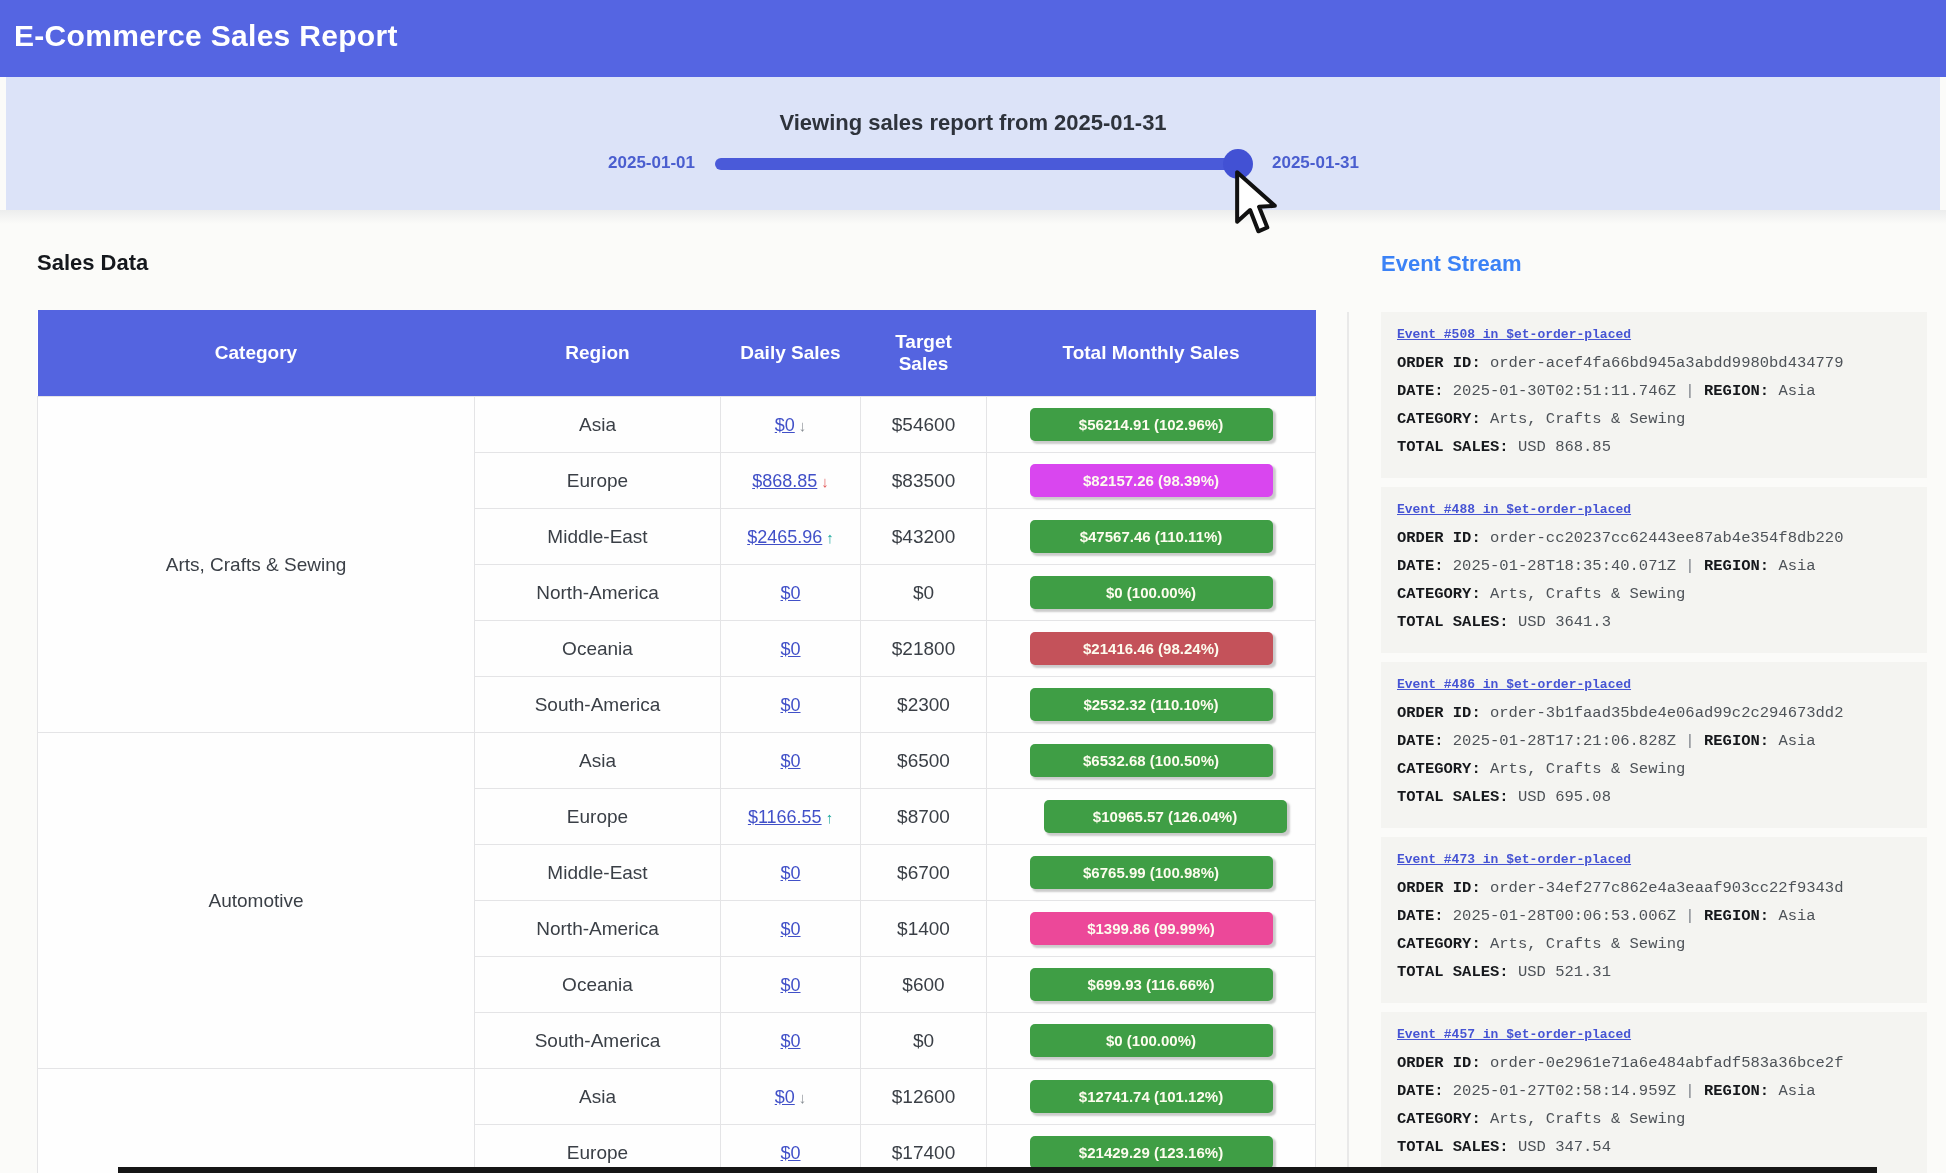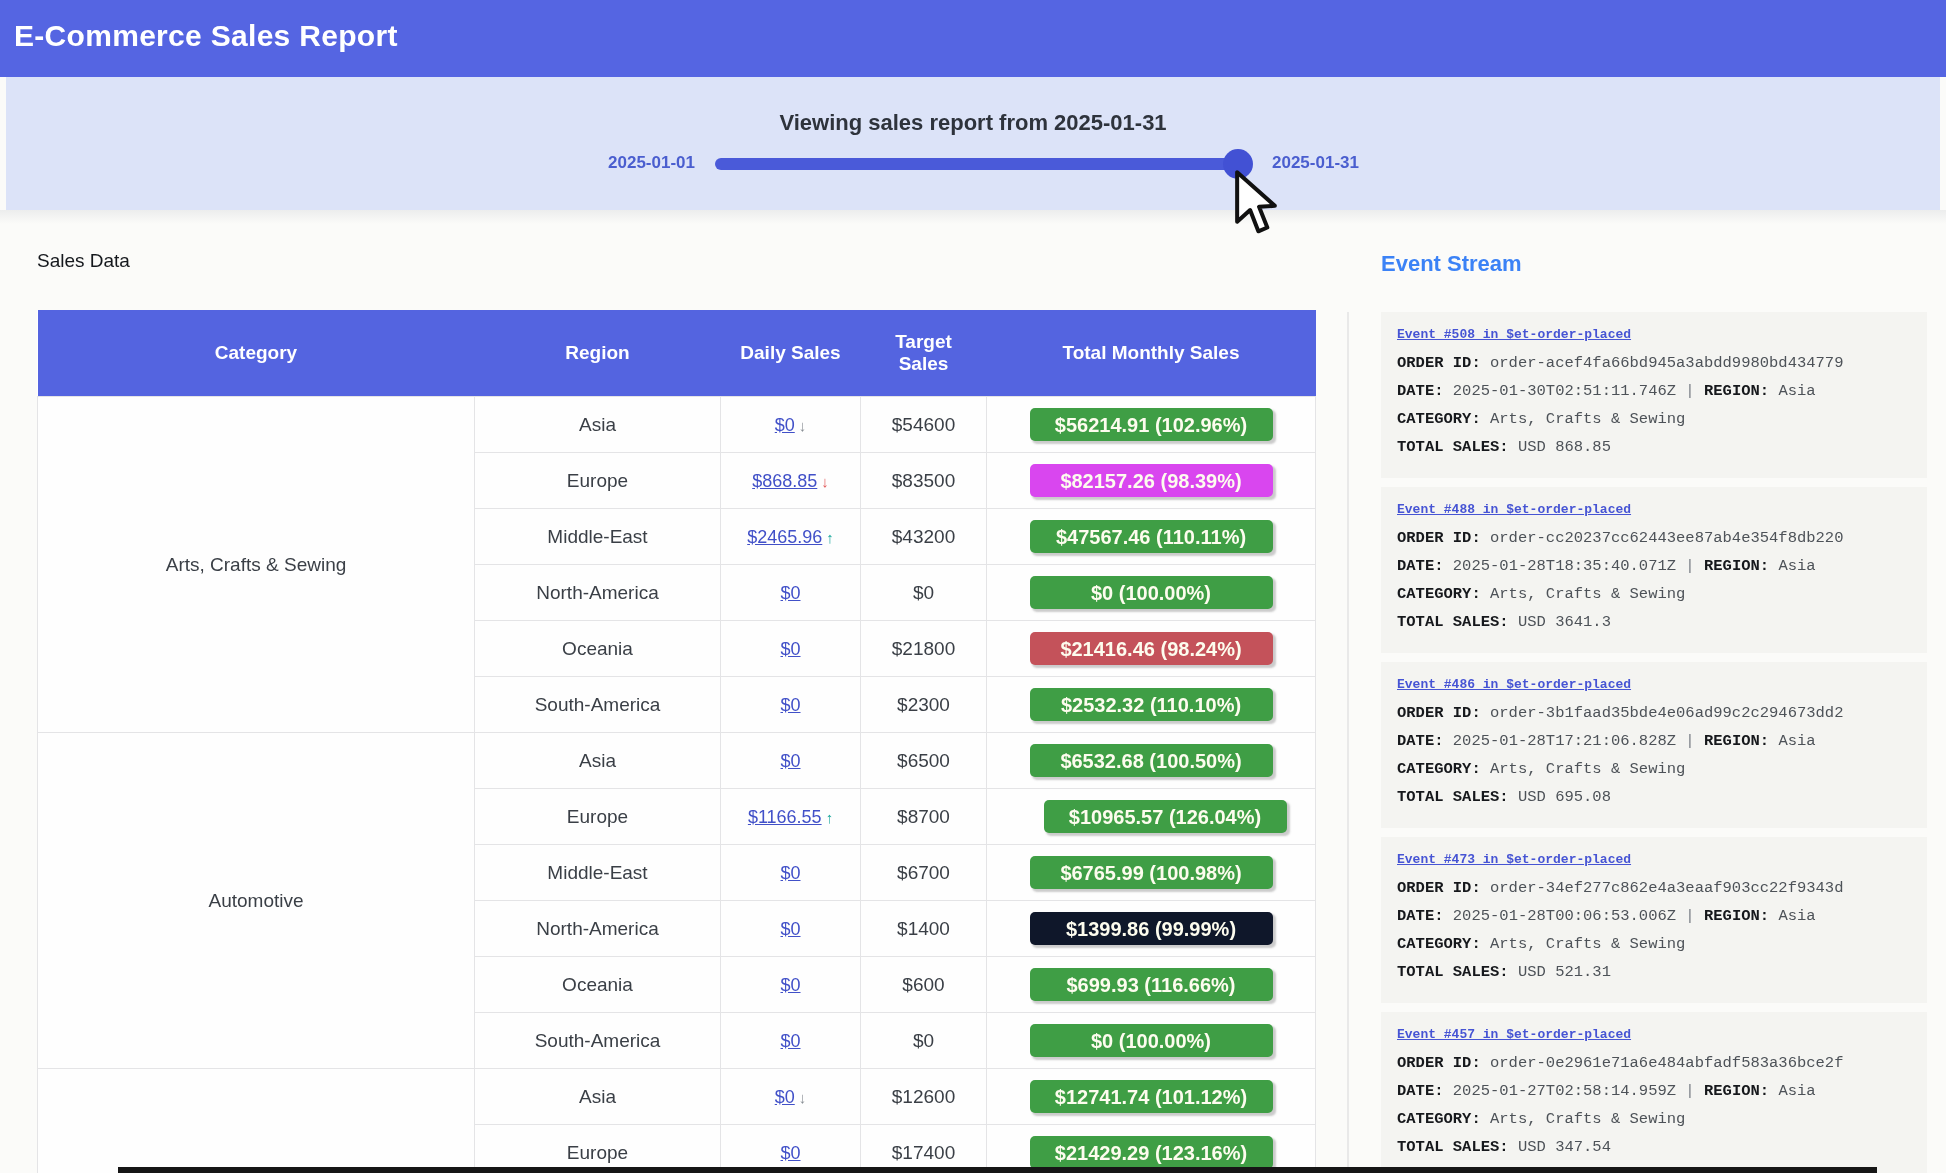--- a/index.html
+++ b/index.html
@@ -24,33 +24,33 @@
                   background:#4a5ad9; border-radius:6px; cursor:pointer; }
   .slider-thumb { position:absolute; right:-1px; top:50%; transform:translate(0,-50%);
                   width:30px; height:30px; border-radius:50%; background:#4251d4; }
   .section-shadow { position:absolute; left:0; top:210px; width:1946px; height:14px;
                     background:linear-gradient(#eceded,#fbfbf9); }
 
   
   .cursor { position:absolute; left:1232px; top:170px; width:48px; height:66px; pointer-events:none; }
 
   
-  .sales-heading { position:absolute; left:37px; top:250px; margin:0; font-size:19px; font-weight:400; color:#15181d; }
+  .sales-heading { position:absolute; left:37px; top:250px; margin:0; font-size:22px; font-weight:700; color:#15181d; }
   .table-wrap { position:absolute; left:37px; top:310px; width:1280px; height:863px; overflow:hidden; }
   table.sales { border-collapse:collapse; table-layout:fixed; width:1278px; background:#ffffff; }
   table.sales thead th { background:#5464e0; color:#ffffff; font-size:19px; font-weight:700;
                          height:86px; padding:0 12px; border:none; }
   table.sales tbody td { height:55px; border:1px solid #e4e4e6; text-align:center;
                          font-size:19px; color:#3a3f46; background:#fefefe; padding:0; vertical-align:middle; }
   td.cat-cell { color:#41464d; background:#fdfdfc; }
   a.daily-link { color:#4150c8; font-size:18px; text-decoration:underline; cursor:pointer; }
   span.arrow { font-size:15px; margin-left:4px; }
   td.target-cell { color:#23262b; }
   span.pill { display:inline-block; min-width:243px; height:33px; line-height:34px; border-radius:5px;
-              font-size:20px; font-weight:600; color:#fdfcee; box-shadow:2.5px 2.5px 2px rgba(110,110,110,.35); }
+              font-size:15px; font-weight:600; color:#fdfcee; box-shadow:2.5px 2.5px 2px rgba(110,110,110,.35); }
   td.hl { background:#dbe7f8; }
   .v-divider { position:absolute; left:1347px; top:312px; width:2px; height:861px; background:#e9e9e9; }
 
   
   .events { position:absolute; left:1381px; top:250px; width:546px; }
   .events h2 { margin:0 0 34px 0; font-size:22px; font-weight:700; color:#3b82f6; line-height:28px; }
   .event-card { background:#f4f4f1; height:166px; margin-bottom:9px; padding:13px 16px;
                 box-sizing:border-box; font-family:"Liberation Mono", monospace; overflow:hidden; }
   .event-title { display:inline-block; color:#4654d4; font-weight:700; font-size:13px;
                  text-decoration:underline; margin-bottom:7px; cursor:pointer; }
@@ -154,21 +154,21 @@
           <tr>
             <td>Middle-East</td>
             <td><a class="daily-link" href="#">$0</a></td>
             <td class="target-cell">$6700</td>
             <td><span class="pill" style="background: rgb(63, 158, 69);">$6765.99 (100.98%)</span></td>
           </tr>
           <tr>
             <td>North-America</td>
             <td><a class="daily-link" href="#">$0</a></td>
             <td class="target-cell">$1400</td>
-            <td><span class="pill" style="background: #0f172a;">$1399.86 (99.99%)</span></td>
+            <td><span class="pill" style="background: #ec4899;">$1399.86 (99.99%)</span></td>
           </tr>
           <tr>
             <td>Oceania</td>
             <td><a class="daily-link" href="#">$0</a></td>
             <td class="target-cell">$600</td>
             <td><span class="pill" style="background: rgb(63, 158, 69);">$699.93 (116.66%)</span></td>
           </tr>
           <tr>
             <td>South-America</td>
             <td><a class="daily-link" href="#">$0</a></td>

